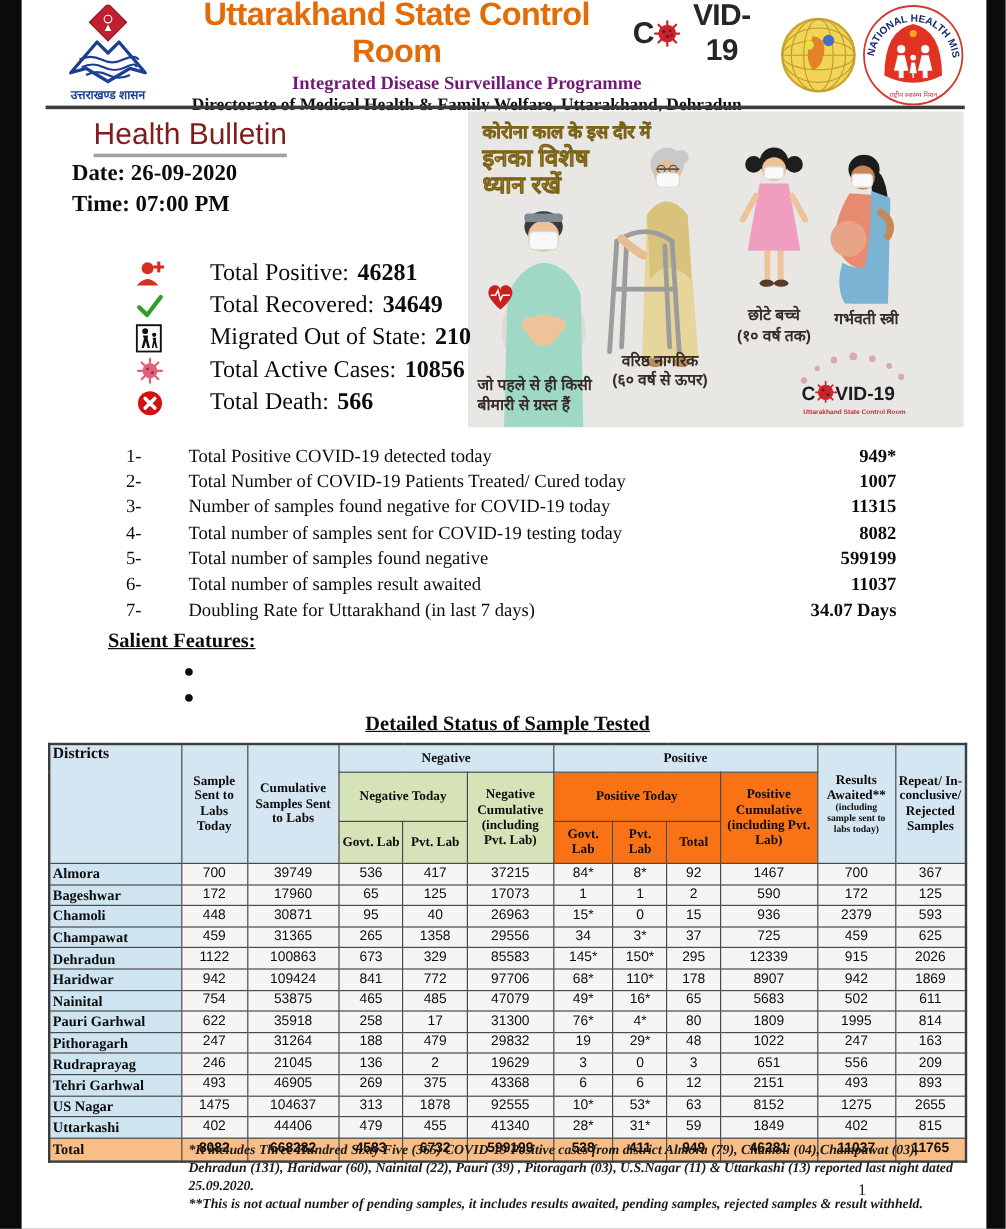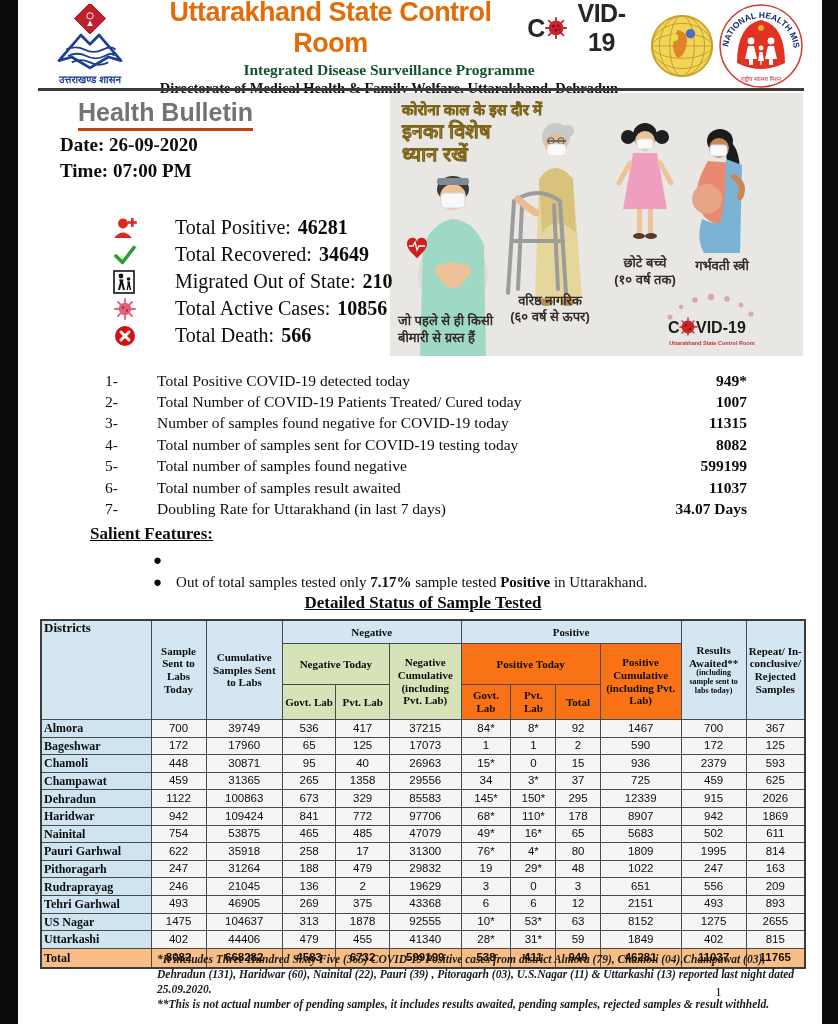--- a/index.html
+++ b/index.html
@@ -7,31 +7,31 @@
        font-family:"Liberation Serif",serif;-webkit-font-smoothing:antialiased;}
   .page{position:absolute;left:18px;top:0;width:804px;height:1024px;background:#ffffff;overflow:hidden;}
 
   
   .header{position:absolute;left:20px;top:4px;width:766px;height:84px;display:flex;align-items:center;}
   .logo-uk{width:104px;display:flex;justify-content:center;}
   .titles{flex:1;text-align:center;padding-top:2px;}
   .title-row{display:flex;align-items:center;justify-content:center;gap:8px;}
   .main-title{font-family:"Liberation Sans",sans-serif;font-weight:800;font-size:27px;letter-spacing:-0.5px;color:#e36c09;}
   .covid-wrap{display:flex;align-items:center;font-family:"Liberation Sans",sans-serif;font-weight:800;font-size:25px;color:#262626;letter-spacing:-0.5px;}
-  .sub1{font-weight:bold;font-size:15.5px;color:#14532d;margin-top:2px;}
+  .sub1{font-weight:bold;font-size:15.5px;color:#701a75;margin-top:2px;}
   .sub2{font-weight:bold;font-size:14.5px;color:#111;margin-top:1px;}
   .logos-right{display:flex;align-items:center;gap:3px;width:168px;justify-content:flex-end;}
   .header-rule{position:absolute;left:20px;top:88px;width:766px;height:3px;background:#3c3c3c;}
 
   
   .illustration{position:absolute;left:372px;top:93px;width:413px;height:263px;background:#e9e7e4;}
 
   
   .hb-heading{position:absolute;left:60px;top:98px;font-family:"Liberation Sans",sans-serif;
-      font-weight:700;font-size:25px;color:#737373;border-bottom:3px solid #c2410c;padding-bottom:1px;}
+      font-weight:400;font-size:25px;color:#7f1d1d;border-bottom:3px solid #a3a3a3;padding-bottom:1px;}
   .datetime{position:absolute;left:42px;top:132px;font-weight:bold;font-size:19px;color:#0c0c0c;line-height:26px;}
   .stats{position:absolute;left:95px;top:214px;}
   .stat-row{display:flex;align-items:center;height:27px;font-size:20px;color:#0c0c0c;}
   .stat-icon{width:26px;height:24px;margin-right:36px;flex:none;display:flex;align-items:center;}
   .stat-val{font-weight:bold;margin-left:7px;}
 
   
   .summary{position:absolute;left:87px;top:370px;width:642px;font-size:15.5px;color:#0c0c0c;}
   .sum-row{display:flex;height:21.4px;align-items:center;}
   .sum-no{width:52px;}
@@ -383,21 +383,20 @@
   </div>
 
   <div class="salient">
     <div class="salient-h">Salient Features:</div>
     <div class="bullets">
       <div class="bullet">
         <span class="dot">●</span>
       </div>
       <div class="bullet">
         <span class="dot">●</span>
-        <span><span>Out of total samples tested only </span><span class="b">7.17%</span><span> sample tested </span><span class="b">Positive</span><span> in Uttarakhand.</span></span>
       </div>
     </div>
   </div>
 
   <div class="table-heading">Detailed Status of Sample Tested</div>
 
   <table class="sample">
     <colgroup>
       <col style="width:14.4%">
         <col style="width:7.2%">

